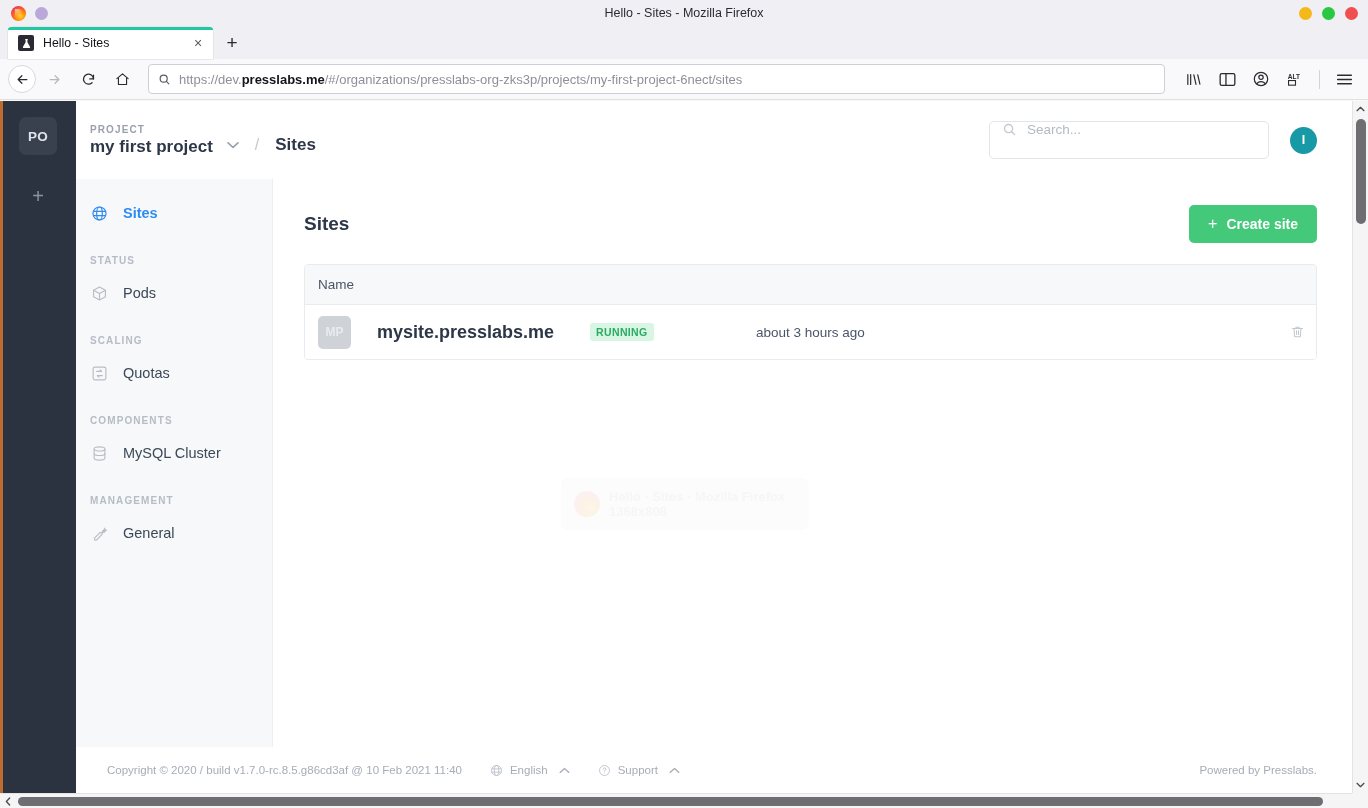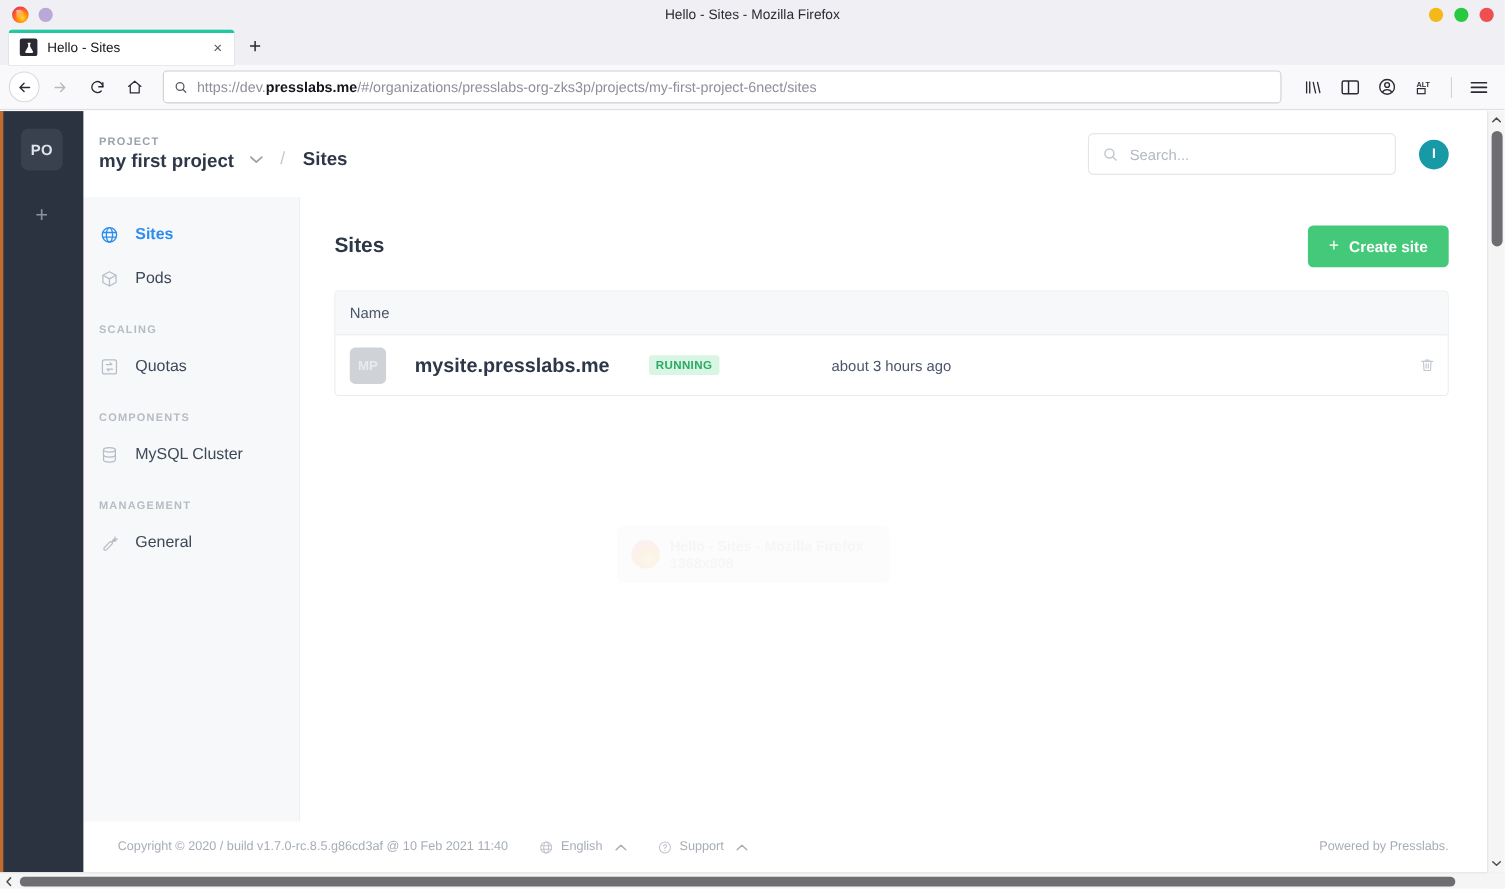--- a/index.html
+++ b/index.html
@@ -132,21 +132,21 @@
     font-size: 10px; letter-spacing: 1.1px; color: #9aa1ad; font-weight: 700;
     text-transform: uppercase; margin-bottom: 2px;
   }
   .crumb-name { font-size: 17px; font-weight: 700; color: #2d3748; }
   .crumb-chevron { color: #98a0ad; font-size: 12px; margin-left: 14px; margin-top: 9px; }
   .crumb-sep { color: #c3c9d2; font-size: 16px; margin: 9px 16px 0 16px; }
   .crumb-page { font-size: 17px; font-weight: 700; color: #2d3748; margin-top: 9px; }
   .hdr-spacer { flex: 1; }
   .searchbox {
     width: 280px; height: 38px; border: 1px solid #e2e6ea; border-radius: 5px;
-    background: #fff; display: flex; align-items: center; padding: 0 12px; gap: 10px;
+    background: #fff; display: flex; padding: 0 12px; gap: 10px;
   }
   .searchbox .ph { font-size: 13.5px; color: #b3bac3; }
   .user-avatar {
     width: 27px; height: 27px; border-radius: 50%; background: #1899a6;
     color: #fff; font-size: 12.5px; font-weight: 600;
     display: flex; align-items: center; justify-content: center; margin-left: 21px;
   }
 
   .body-row { flex: 1; display: flex; min-height: 0; }
 
@@ -397,20 +397,21 @@
               <span class="ic">
                 <svg width="17" height="17" viewBox="0 0 24 24" fill="none" stroke="currentColor" stroke-width="1.7">
                     <circle cx="12" cy="12" r="9.2"></circle>
                     <ellipse cx="12" cy="12" rx="4" ry="9.2"></ellipse>
                     <path d="M3 9h18M3 15h18"></path>
                   </svg>
               </span>
               <span>Sites</span>
             </div>
 
+            <div class="nav-section">STATUS</div>
             <div class="nav-item">
               <span class="ic">
                 <svg width="17" height="17" viewBox="0 0 24 24" fill="none" stroke="currentColor" stroke-width="1.6" stroke-linejoin="round">
                     <path d="M12 2.8l8.4 4.6v9.2L12 21.2 3.6 16.6V7.4z"></path>
                     <path d="M3.6 7.4L12 12l8.4-4.6M12 12v9.2"></path>
                   </svg>
               </span>
               <span>Pods</span>
             </div>
 

